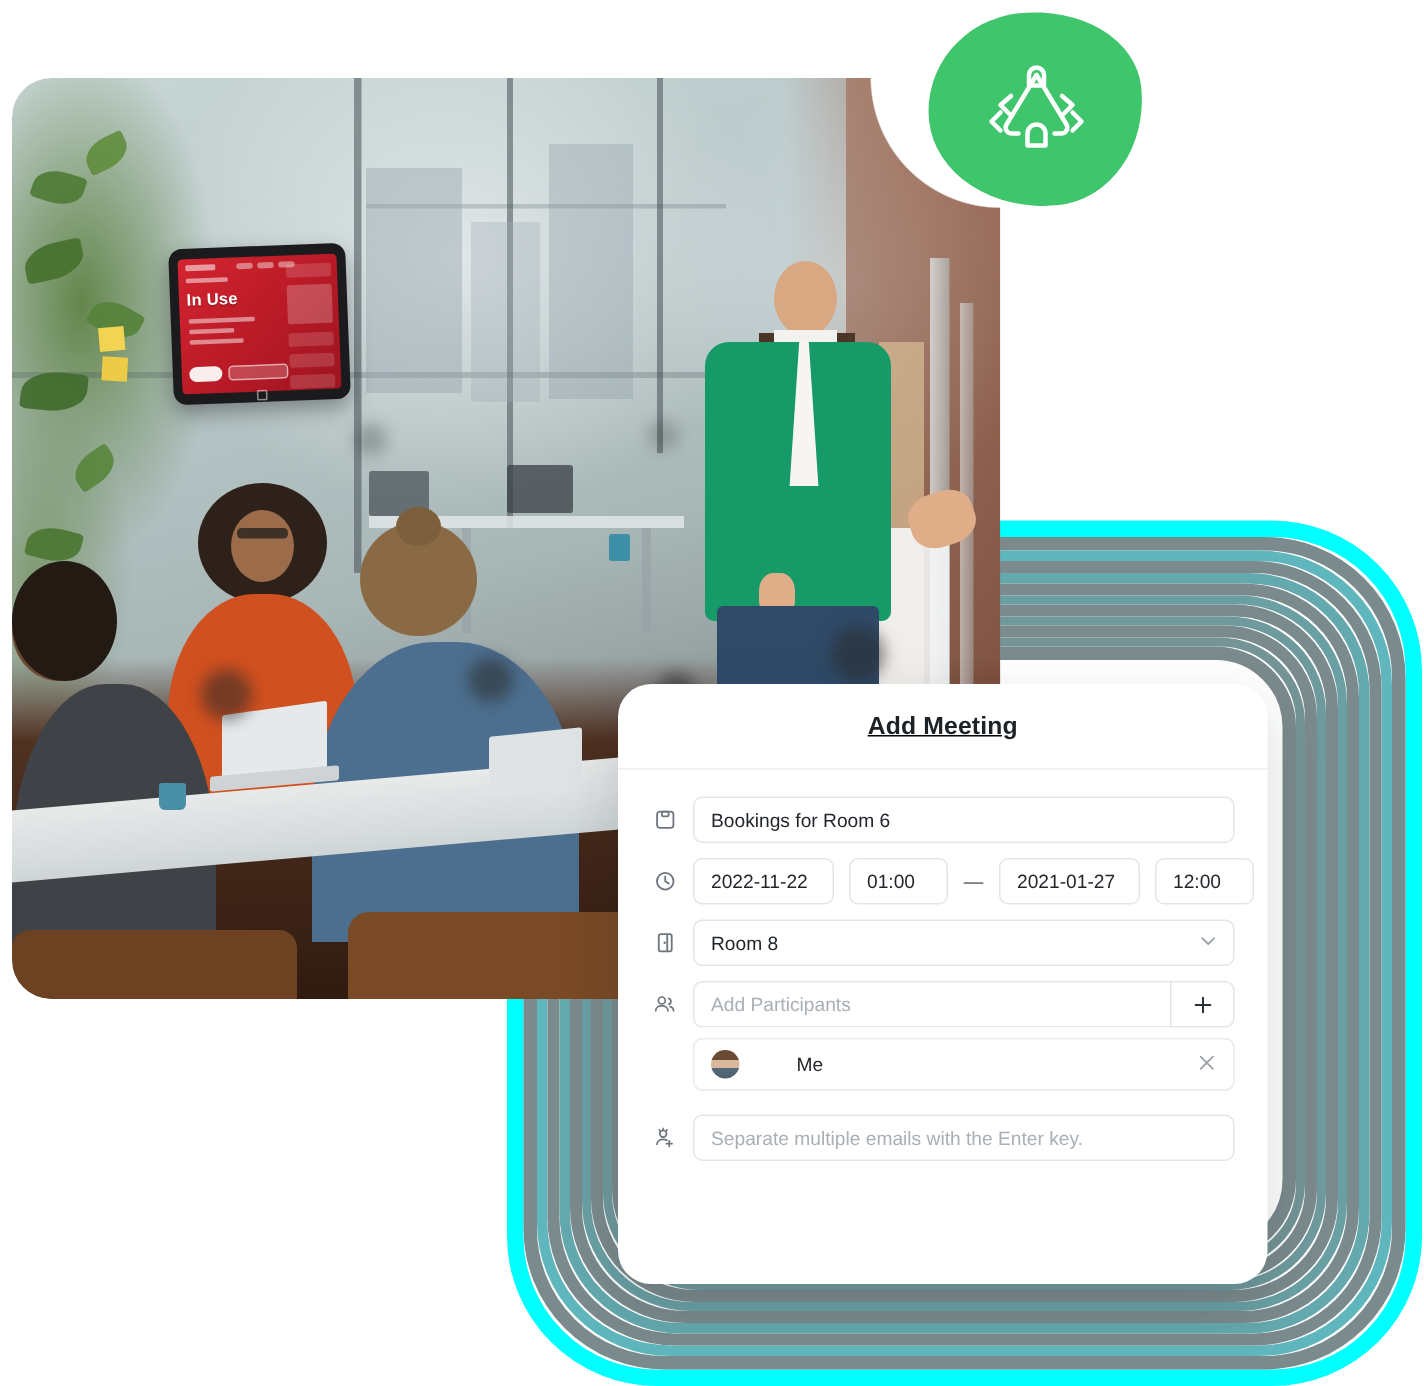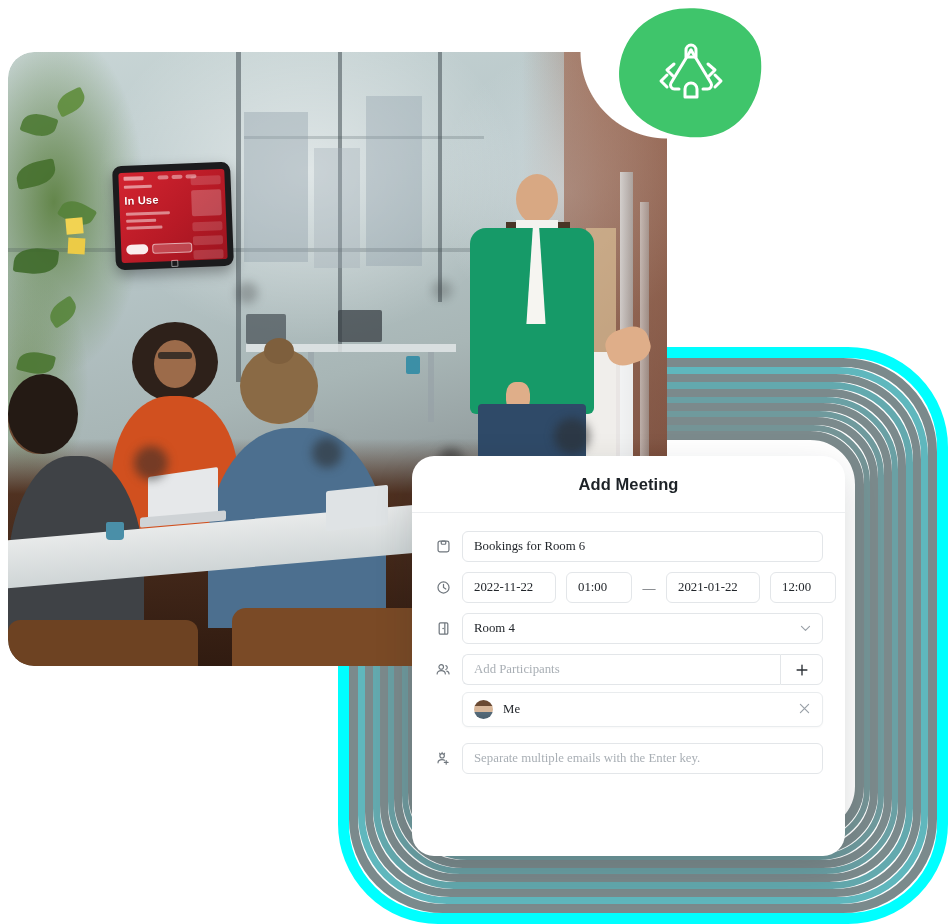--- a/index.html
+++ b/index.html
@@ -158,28 +158,29 @@
     background: #ffffff;
     border-radius: 22px;
     box-shadow: 0 14px 38px rgba(20,30,40,.16);
     z-index: 8;
     overflow: hidden;
   }
   .card-header {
     height: 57px;
     display: flex; align-items: center; justify-content: center;
     border-bottom: 1px solid #eceef0;
+    text-decoration: underline;
   }
   .card-title {
     font-size: 16.5px;
     font-weight: bold;
     color: #1d2227;
     letter-spacing: .1px;
   }
-  .card-body { padding: 18px 22px 0 22px; font-family: Liberation Serif, serif; }
+  .card-body { padding: 18px 22px 0 22px; }
 
   .row {
     display: flex;
     align-items: center;
     gap: 10px;
     margin-bottom: 10px;
   }
   .row.tight { margin-bottom: 8px; }
   .row-icon {
     width: 18px; height: 18px;
@@ -252,20 +253,21 @@
   .chip-row { display: flex; align-items: center; gap: 10px; margin-bottom: 16px; }
   .chip {
     flex: 1;
     height: 35px;
     border: 1px solid #e9ecee;
     border-radius: 6px;
     background: #fff;
     display: flex; align-items: center;
     padding: 0 11px;
     box-shadow: 0 1px 2px rgba(0,0,0,.03);
+    gap: 28px;
   }
   .avatar {
     width: 19px; height: 19px;
     border-radius: 50%;
     flex: 0 0 19px;
     background:
       linear-gradient(to bottom, #6b4a33 0%, #6b4a33 34%, #d8b79a 34%, #d8b79a 62%, #566b7a 62%, #4b5f6d 100%);
     margin-right: 10px;
   }
   .chip-name { font-size: 12.8px; color: #22262b; }
@@ -450,37 +452,37 @@
           </svg>
         </span>
         <div class="field f-date">
           <span class="val">2022-11-22</span>
         </div>
         <div class="field f-time">
           <span class="val">01:00</span>
         </div>
         <span class="dash">—</span>
         <div class="field f-date">
-          <span class="val">2021-01-22</span>
+          <span class="val">2021-01-27</span>
         </div>
         <div class="field f-time">
           <span class="val">12:00</span>
         </div>
       </div>
 
       <div class="row">
         <span class="row-icon">
           <svg width="15" height="15" viewBox="0 0 16 16" fill="none">
             <rect x="3.4" y="1.9" width="9.2" height="12.2" rx="1.4" stroke="currentColor" stroke-width="1.3"></rect>
             <path d="M9.4 2.2v11.6" stroke="currentColor" stroke-width="1.3"></path>
             <circle cx="7.6" cy="8" r=".85" fill="currentColor"></circle>
           </svg>
         </span>
         <div class="field">
-          <span class="val">Room 4</span>
+          <span class="val">Room 8</span>
           <span class="chev">
             <svg width="11" height="7" viewBox="0 0 12 8" fill="none">
               <path d="M1.4 1.6L6 6.1l4.6-4.5" stroke="currentColor" stroke-width="1.35" stroke-linecap="round" stroke-linejoin="round"></path>
             </svg>
           </span>
         </div>
       </div>
 
       <div class="participants-row">
         <span class="row-icon">

